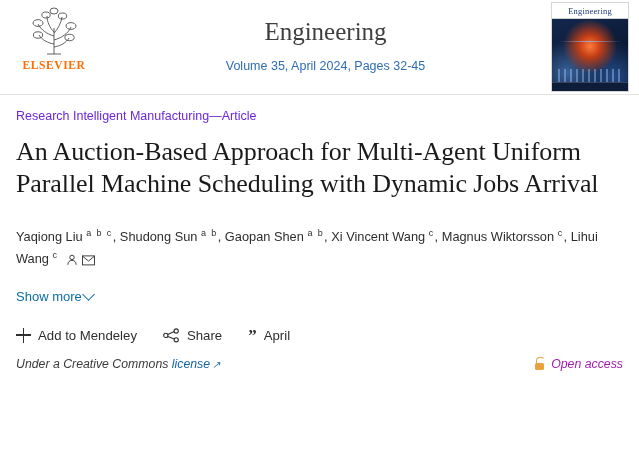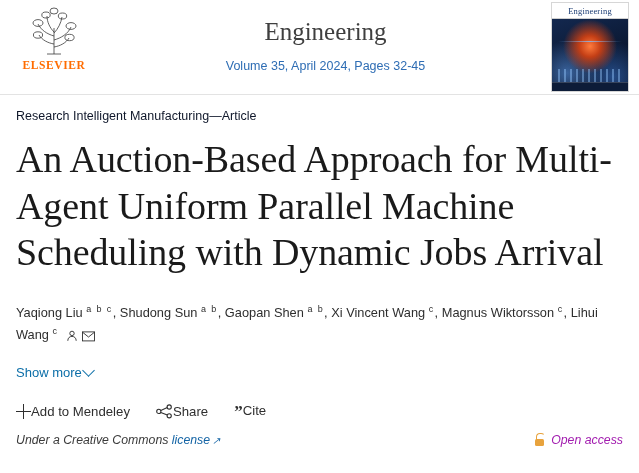--- a/index.html
+++ b/index.html
@@ -104,26 +104,26 @@
     position:absolute; bottom:0; left:0; right:0;
     height: 9px;
     background: #0d1c38;
     border-top: 1px solid rgba(255,255,255,.18);
   }
 
   
   .body { padding: 0 16px; }
   .article-type {
     font-size: 12.5px;
-    color: #0f172a;
+    color: #6d28d9;
     margin-top: 14px;
   }
   .title {
     font-family: "Liberation Serif", serif;
-    font-size: 38px;
+    font-size: 26px;
     line-height: 1.23;
     color: #1a1a1a;
     font-weight: 400;
     margin: 13px 0 0 0;
     letter-spacing: -0.1px;
   }
   .authors {
     margin-top: 26px;
     font-size: 12.8px;
     color: #2e2e2e;
@@ -167,20 +167,22 @@
   .actions {
     margin-top: 22px;
     display: flex;
     align-items: center;
     gap: 26px;
     font-size: 13.2px;
     color: #2f2f2f;
   }
   .action {
     display: inline-flex;
+    align-items: center;
+    gap: 7px;
     cursor: pointer;
   }
   .plus {
     position: relative;
     width: 15px; height: 15px;
     display:inline-block;
   }
   .plus::before, .plus::after {
     content:""; position:absolute; background:#2f2f2f;
   }
@@ -321,21 +323,21 @@
         <svg width="17" height="15" viewBox="0 0 17 15">
           <circle cx="13.2" cy="3" r="2.1" fill="none" stroke="#2f2f2f" stroke-width="1.1"></circle>
           <circle cx="13.2" cy="11.8" r="2.1" fill="none" stroke="#2f2f2f" stroke-width="1.1"></circle>
           <circle cx="2.8" cy="7.4" r="2.1" fill="none" stroke="#2f2f2f" stroke-width="1.1"></circle>
           <path d="M4.8 6.4 L11.3 3.6 M4.8 8.4 L11.3 11.1" stroke="#2f2f2f" stroke-width="1.1" fill="none"></path>
         </svg>
         <span>Share</span>
       </div>
       <div class="action">
         <span class="quote">”</span>
-        <span>Cite</span>
+        <span>April</span>
       </div>
     </div>
 
 
     <div class="bottom-row">
       <div>
         <span>Under a Creative Commons</span>
         <a class="license-link" href="#"><span>license</span><span class="ext-arrow">↗</span></a>
       </div>
       <div class="open-access">

